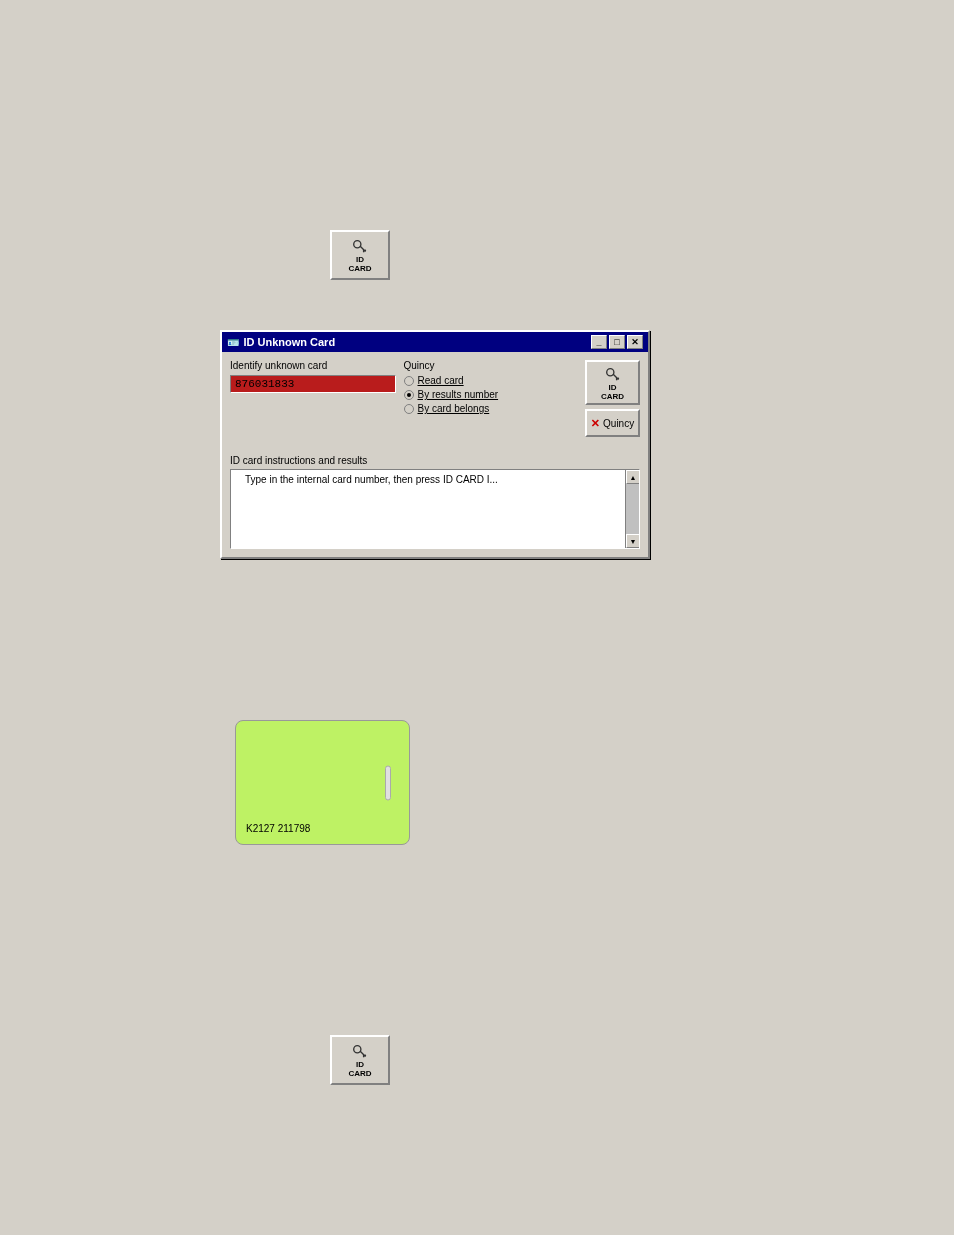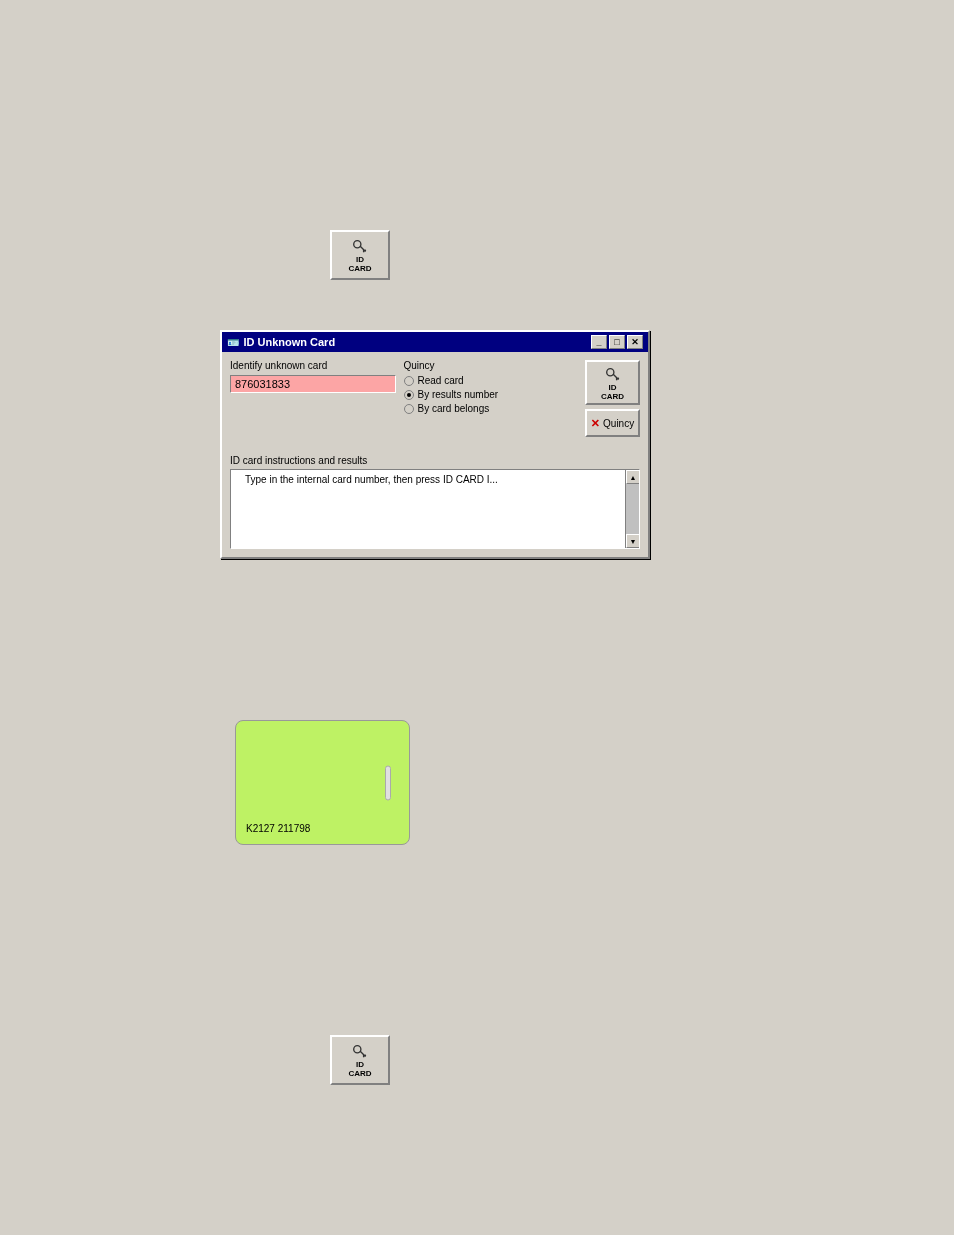--- a/index.html
+++ b/index.html
@@ -127,39 +127,40 @@
     }
 
     .section-label {
       font-size: 10px;
       color: #000;
       margin-bottom: 4px;
     }
 
     .input-field {
       width: 100%;
-      background: #fca5a5;
+      background: #b91c1c;
       border: 1px solid;
       border-color: #808080 #ffffff #ffffff #808080;
       padding: 2px 4px;
       font-size: 11px;
-      font-family: Liberation Sans, sans-serif;
+      font-family: Liberation Mono, monospace;
     }
 
     .radio-group {
       display: flex;
       flex-direction: column;
       gap: 3px;
     }
 
     .radio-item {
       display: flex;
       align-items: center;
       gap: 4px;
       font-size: 10px;
+      text-decoration: underline;
     }
 
     .radio-dot {
       width: 10px;
       height: 10px;
       border-radius: 50%;
       border: 1px solid #808080;
       background: #d4d0c8;
       display: flex;
       align-items: center;

